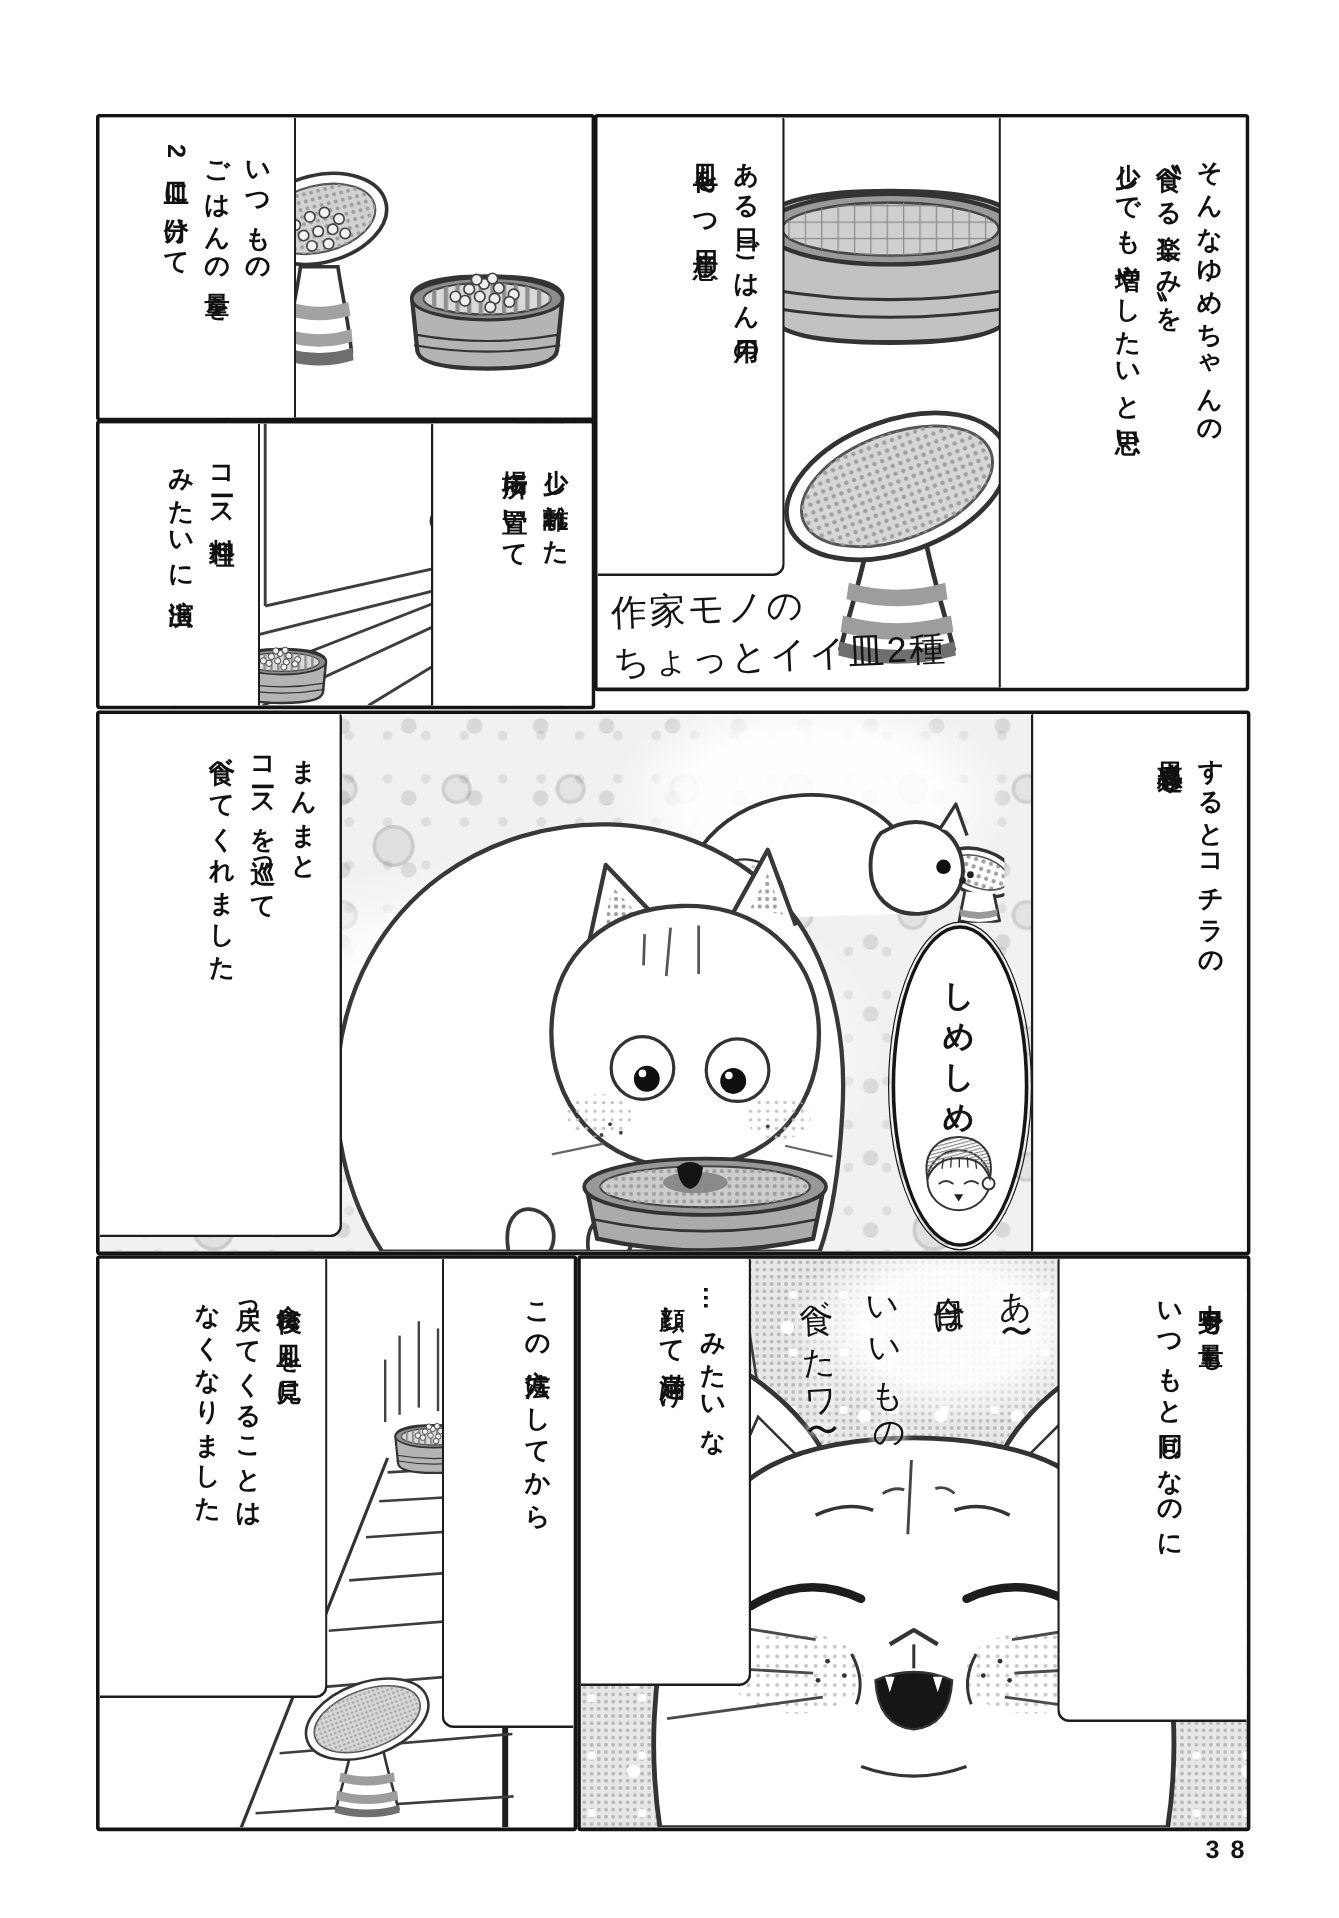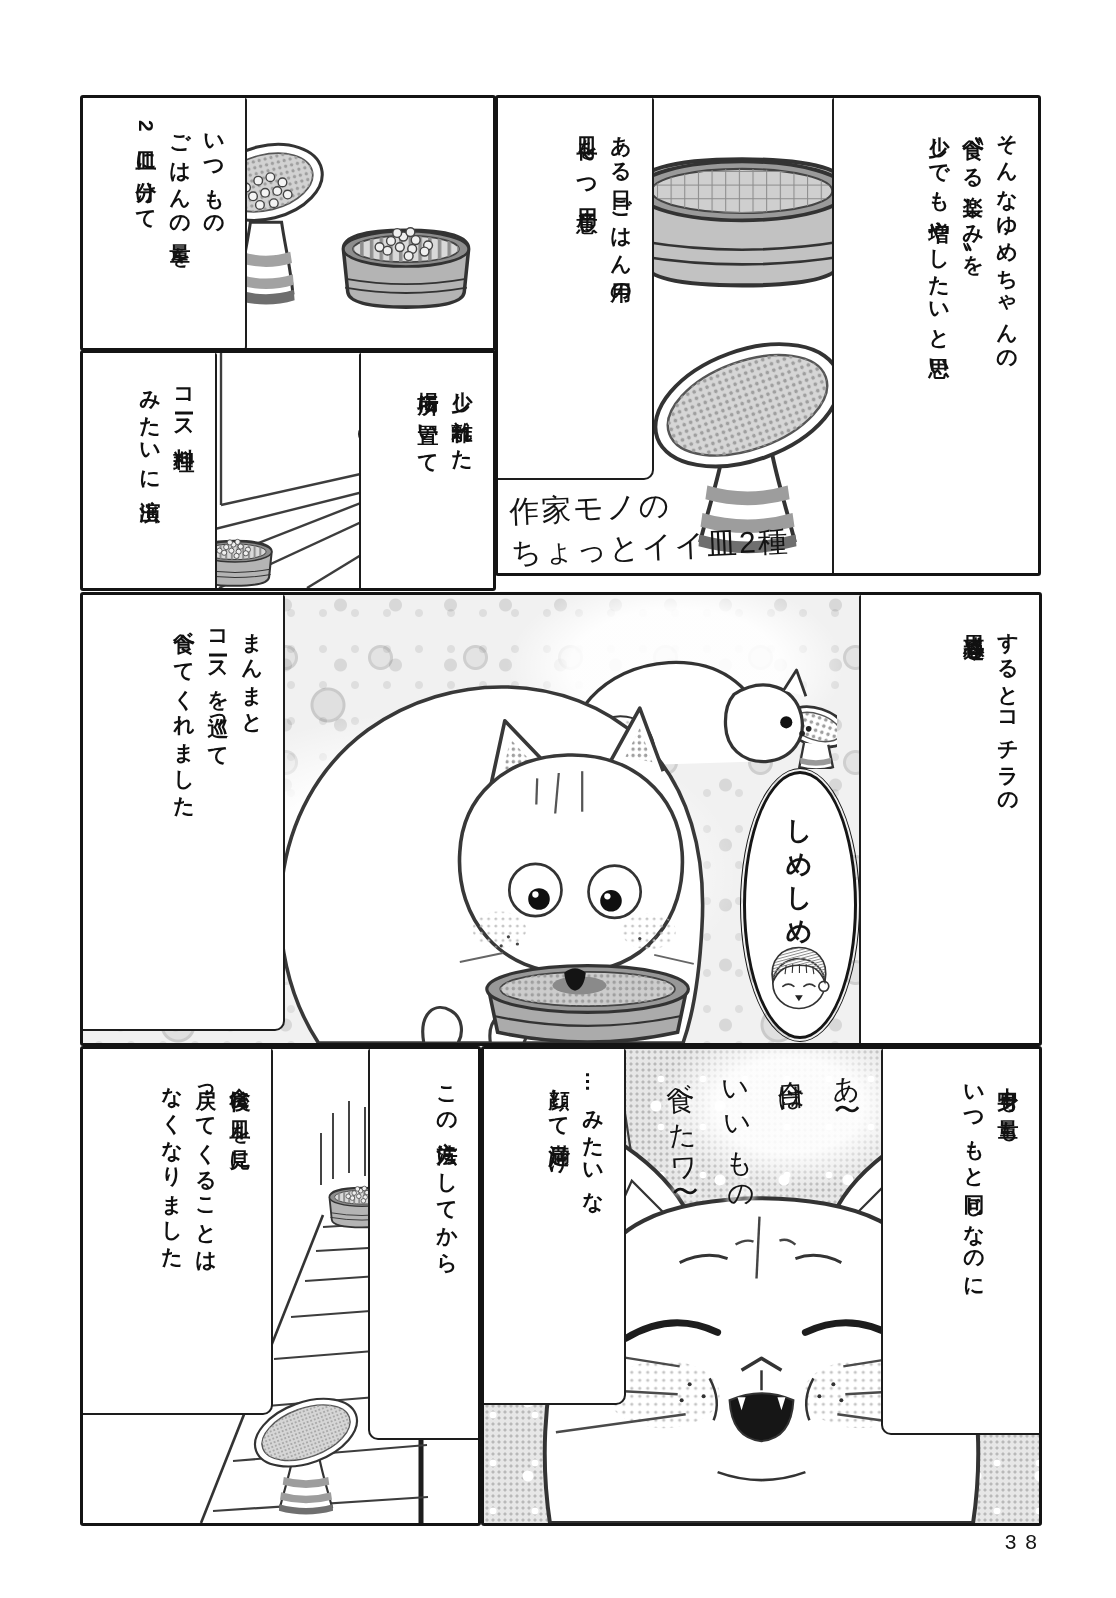--- a/index.html
+++ b/index.html
@@ -48,21 +48,21 @@
   .bubble .vtext{font-size:26px;font-weight:700;letter-spacing:4px;margin-top:26px;}
   .speech{
     position:absolute;z-index:4;font-size:27px;letter-spacing:4px;line-height:2.05;
     transform:rotate(-3deg);
     text-shadow:0 0 5px #fff,0 0 8px #fff,0 0 12px #fff;
   }
   .hand-note{
     position:absolute;z-index:6;white-space:pre-line;font-size:30px;line-height:1.35;
     transform:rotate(-2.5deg);letter-spacing:2px;
   }
-  .pagenum{position:absolute;right:70px;bottom:44px;font-size:21px;font-weight:400;letter-spacing:9px;}
+  .pagenum{position:absolute;right:70px;bottom:44px;font-size:21px;font-weight:700;letter-spacing:9px;}
 </style>
 </head>
 <body>
 
 <div class="page">
 
   <svg width="0" height="0" style="position:absolute" aria-hidden="true">
     <defs>
       <pattern id="pat-ht" width="7" height="7" patternUnits="userSpaceOnUse">
           <circle cx="3.5" cy="3.5" r="1.9" fill="#9f9f9f"></circle>

